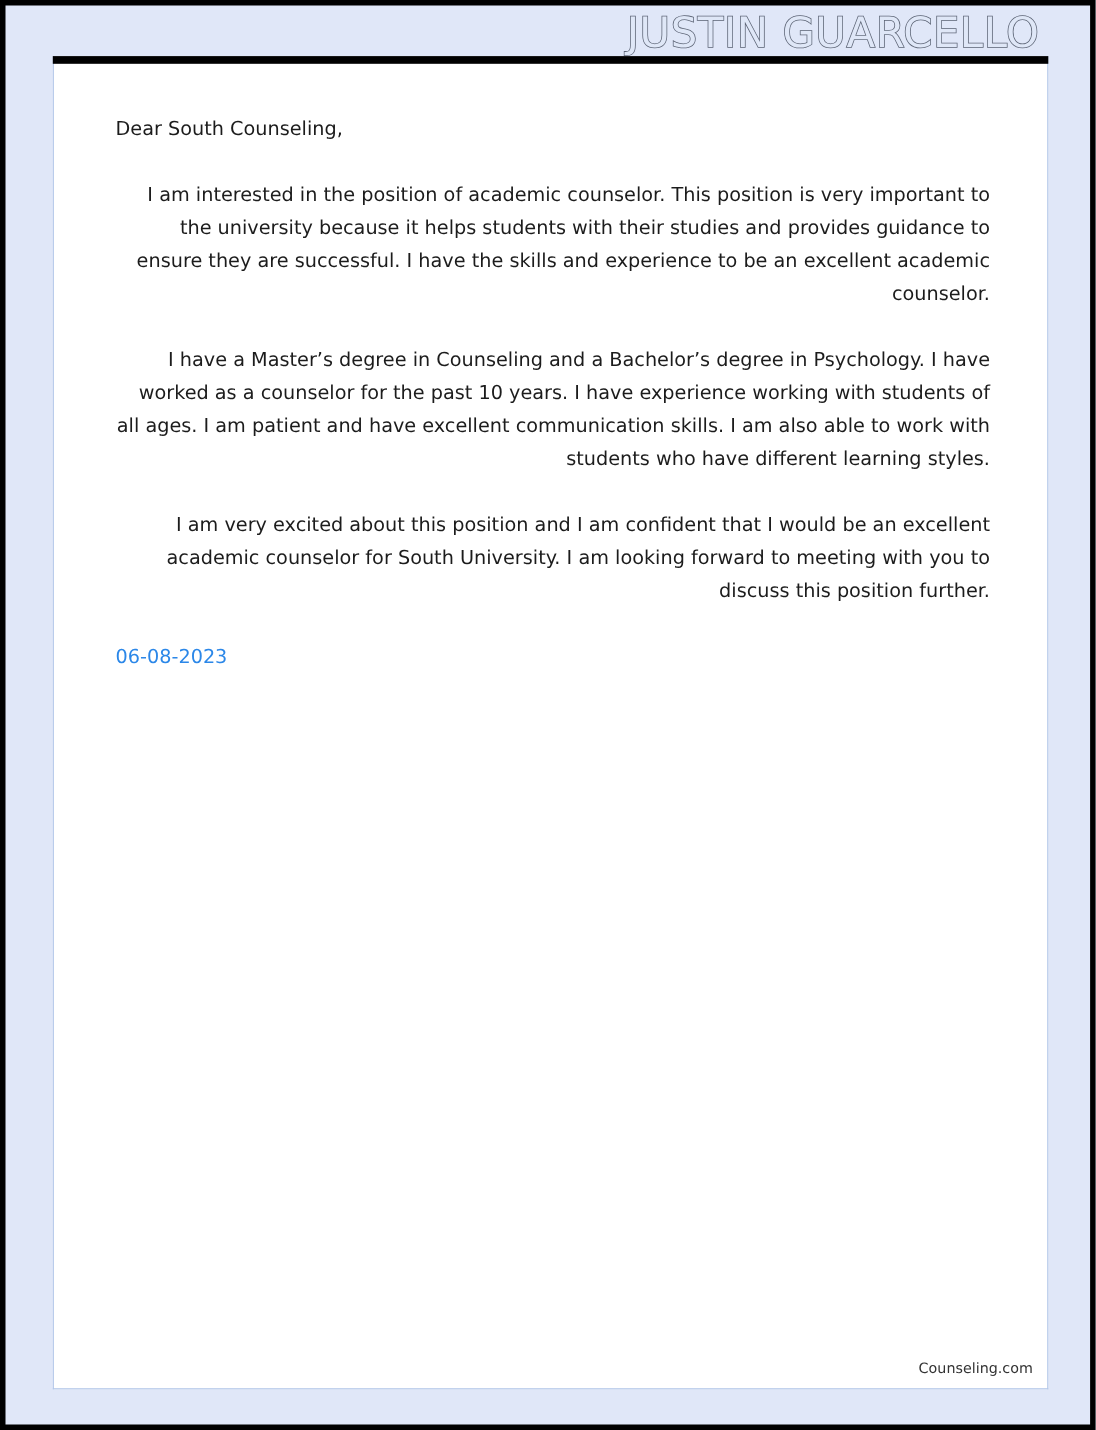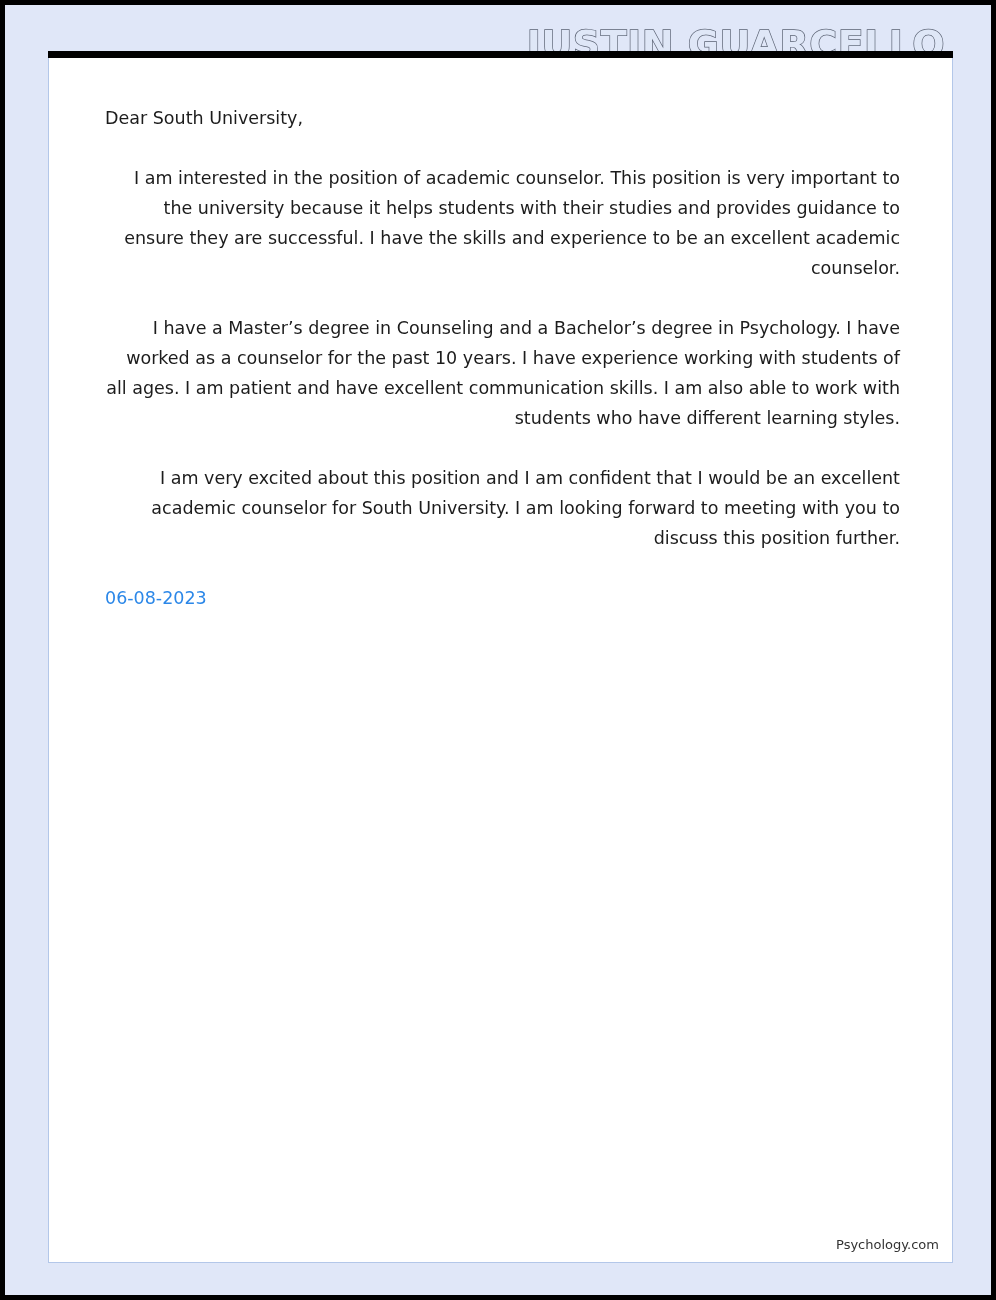--- a/index.html
+++ b/index.html
@@ -28,26 +28,26 @@
     padding-right: 46px;
     display: flex;
     align-items: flex-start;
     justify-content: flex-end;
   }
   .name {
     font-family: "DejaVu Sans", sans-serif;
     font-size: 38px;
     line-height: 44px;
     letter-spacing: 0.5px;
-    font-weight: 700;
+    font-weight: 400;
     color: #dfe7f7;
     -webkit-text-stroke: 1.4px #5b6374;
     paint-order: stroke fill;
     white-space: nowrap;
-    margin-top: 17px;
+    margin-top: 3px;
   }
 
   
   .top-rule {
     position: absolute;
     left: 43px;
     top: 46px;
     width: 905px;
     height: 7px;
     background: #000000;
@@ -113,26 +113,26 @@
 
 <div class="header">
   <div class="name">JUSTIN GUARCELLO</div>
 </div>
 
 <div class="top-rule"></div>
 
 <div class="card">
   <div class="card-inner">
 
-    <p class="salutation">Dear South University,</p>
+    <p class="salutation">Dear South Counseling,</p>
 
     <p class="para">I am interested in the position of academic counselor. This position is very important to the university because it helps students with their studies and provides guidance to ensure they are successful. I have the skills and experience to be an excellent academic counselor.</p>
 
     <p class="para">I have a Master’s degree in Counseling and a Bachelor’s degree in Psychology. I have worked as a counselor for the past 10 years. I have experience working with students of all ages. I am patient and have excellent communication skills. I am also able to work with students who have different learning styles.</p>
 
     <p class="para">I am very excited about this position and I am confident that I would be an excellent academic counselor for South University. I am looking forward to meeting with you to discuss this position further.</p>
 
     <p class="date">06-08-2023</p>
 
   </div>
 
-  <div class="footer">Psychology.com</div>
+  <div class="footer">Counseling.com</div>
 </div>
 
 </body></html>

